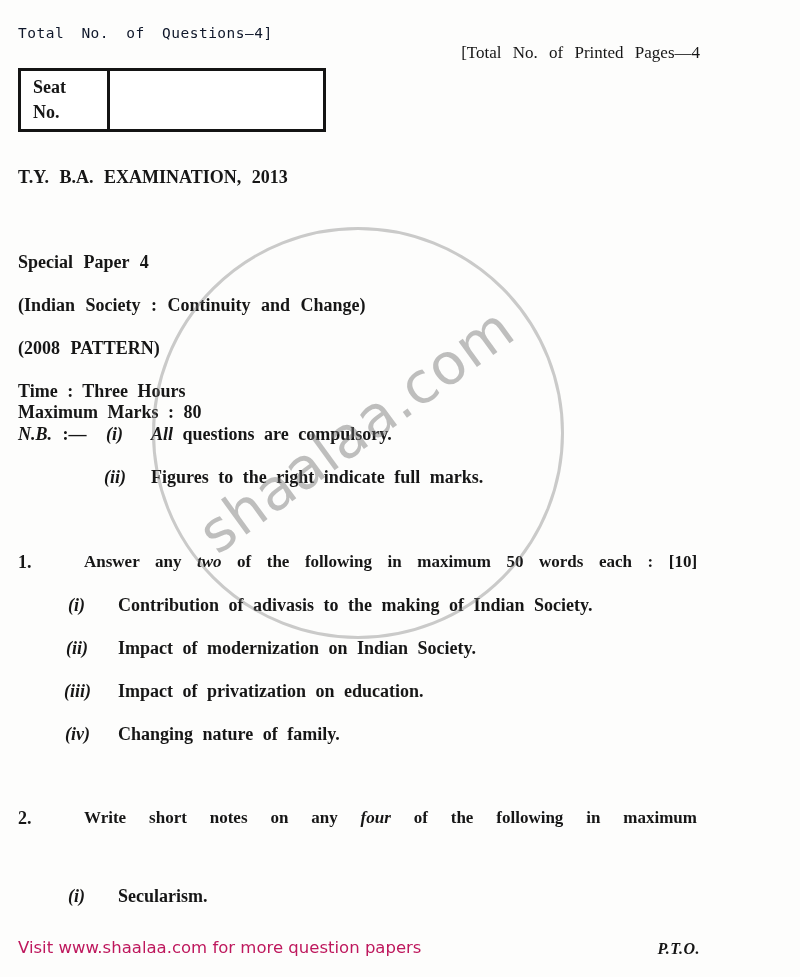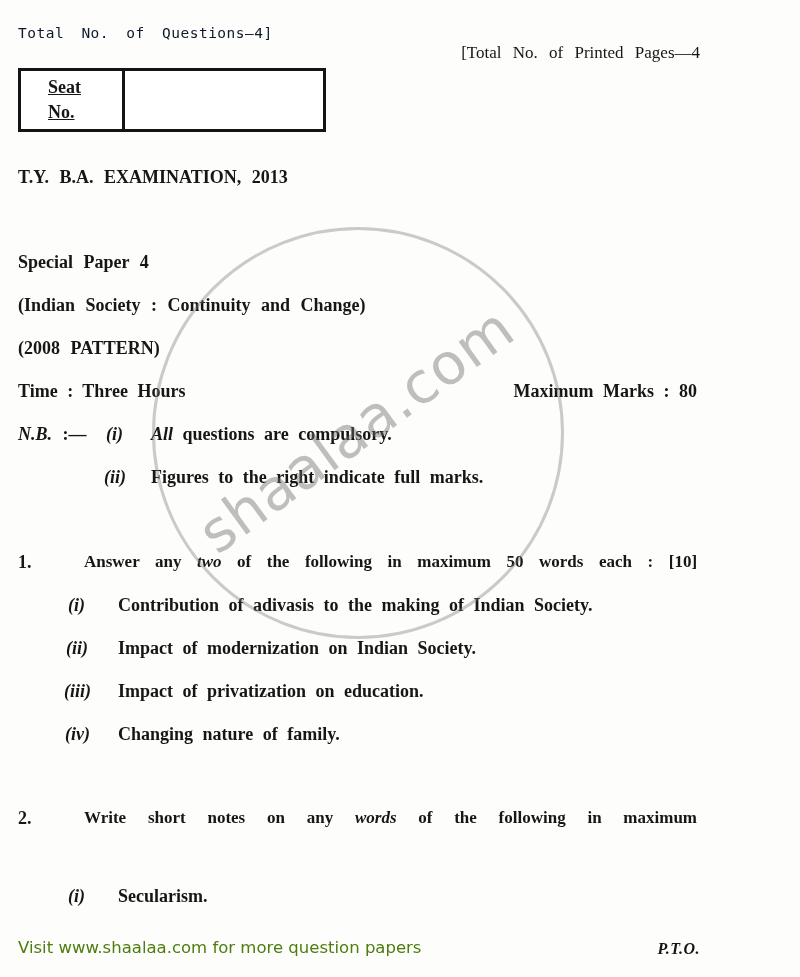--- a/index.html
+++ b/index.html
@@ -22,57 +22,56 @@
   }
 
   
   .seat-box {
     left:18px; top:68px; width:302px; height:58px;
     border:3px solid #141414; display:flex; background:#fff;
   }
   .seat-label {
     width:74px; border-right:3px solid #141414;
     font-size:18px; font-weight:bold; line-height:25px;
-    padding:4px 0 0 27px;
-    text-decoration:underline;
+    padding:4px 0 0 12px;
   }
   .seat-blank { flex:1; }
 
   .paper-code {
     right:100px; top:85px;
     font-size:28px; font-weight:bold; letter-spacing:0.5px;
   }
 
   
   .row { position:absolute; left:18px; right:103px; }
   .title { text-align:left; font-size:18px; font-weight:bold; word-spacing:6px; }
 
   .info-row {
     display:flex; justify-content:space-between;
-    font-size:18px; font-weight:bold; word-spacing:5px;
+    font-size:18px; font-weight:bold; word-spacing:5px;flex-direction:column;
   }
 
   
   .body-line { font-size:18px; font-weight:bold; word-spacing:6px; }
   .it { font-style:italic; }
   .sub-num { font-style:italic; font-size:18px; font-weight:bold; }
   .sub-text { font-size:18px; font-weight:bold; word-spacing:5px; }
   .qnum { font-size:18px; font-weight:bold; }
   .qline {
     position:absolute; left:84px; right:103px;
     font-size:17px; font-weight:bold; word-spacing:6px;
   }
   .jl { text-align:justify; text-align-last:justify; }
   .marksR { position:absolute; right:0; top:0; }
 
   
   .footer-left {
     left:18px; top:938px;
     font-family:"DejaVu Sans", sans-serif;
-    font-size:16.5px; color:#4d7c0f;
+    font-size:16.5px; color:#be185d;
   }
   .footer-right {
     right:100px; top:940px;
     font-size:16px; font-weight:bold; letter-spacing:0.5px;font-style:italic;
   }
 
   
   .wm-circle {
     position:absolute; left:152px; top:227px; width:406px; height:406px;
     border:3px solid rgba(125,125,125,0.40); border-radius:50%;
@@ -139,21 +138,21 @@
   <div class="abs sub-text" style="left:118px; top:638px">Impact of modernization on Indian Society.</div>
 
   <div class="abs sub-num" style="left:64px; top:681px">(iii)</div>
   <div class="abs sub-text" style="left:118px; top:681px">Impact of privatization on education.</div>
 
   <div class="abs sub-num" style="left:65px; top:724px">(iv)</div>
   <div class="abs sub-text" style="left:118px; top:724px">Changing nature of family.</div>
 
   <div class="abs qnum" style="left:18px; top:808px">2.</div>
   <div class="qline jl" style="top:808px">
-    <span>Write short notes on any</span> <span class="it">words</span> <span>of the following in maximum</span>
+    <span>Write short notes on any</span> <span class="it">four</span> <span>of the following in maximum</span>
   </div>
 
   <div class="abs sub-num" style="left:68px; top:886px">(i)</div>
   <div class="abs sub-text" style="left:118px; top:886px">Secularism.</div>
 
   <div class="abs footer-left">Visit www.shaalaa.com for more question papers</div>
   <div class="abs footer-right">P.T.O.</div>
 
   <div class="wm-circle"></div>
   <div class="wm-text-wrap">

